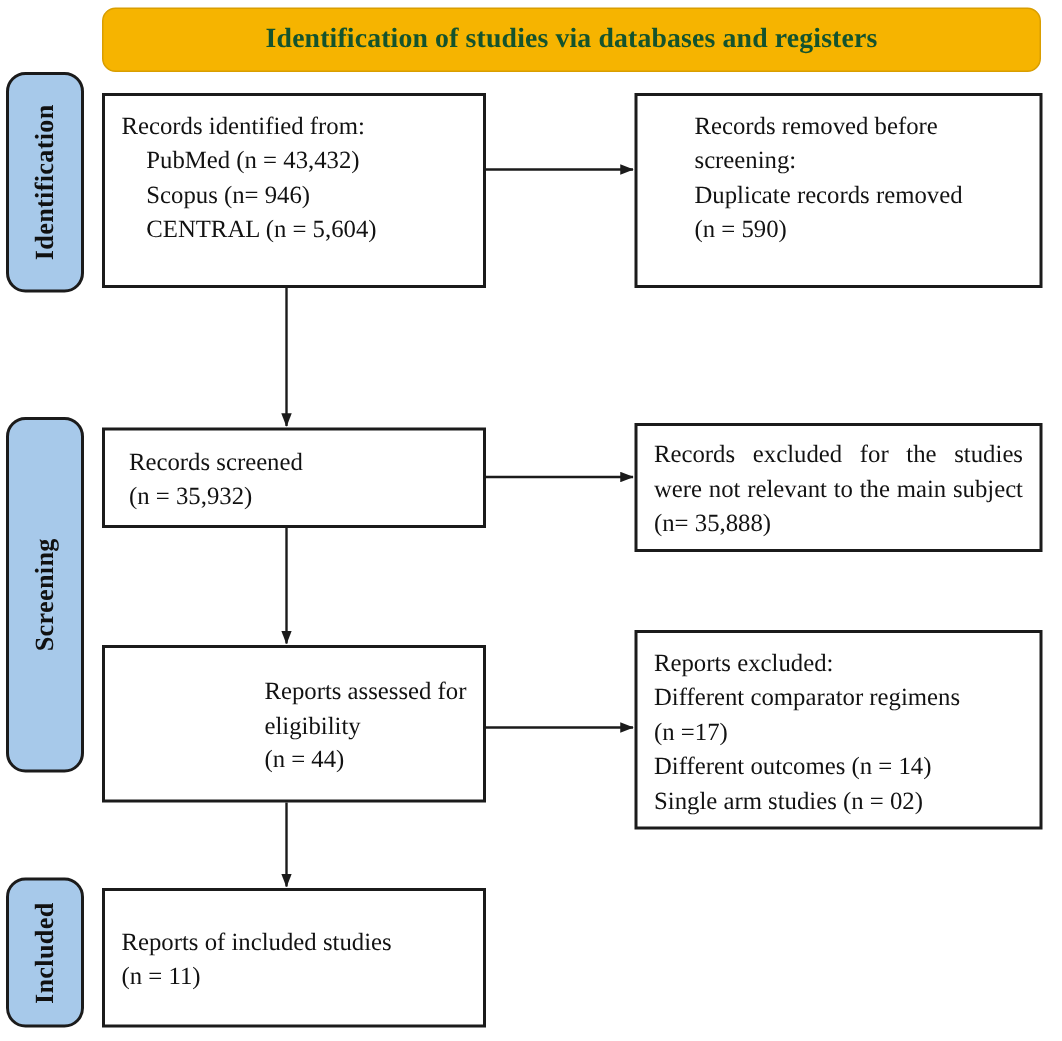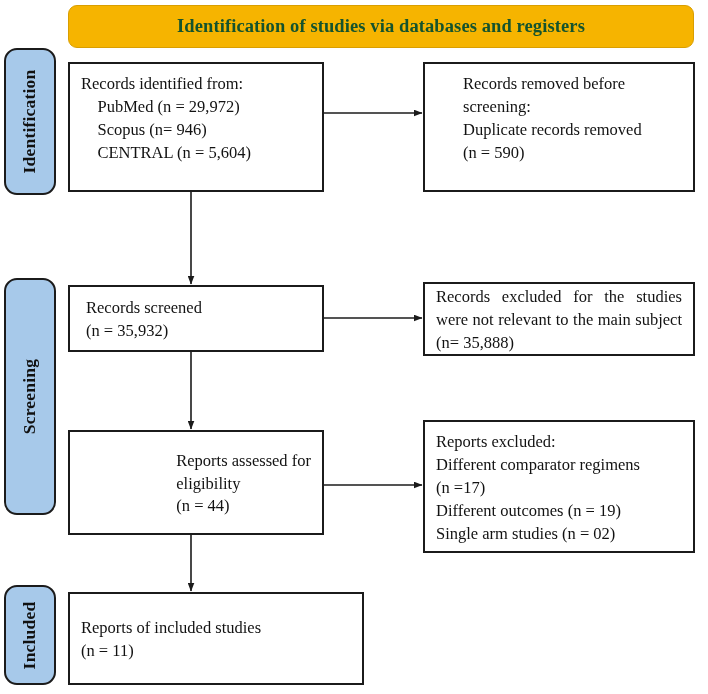--- a/index.html
+++ b/index.html
@@ -89,25 +89,25 @@
   .box-text.justified {
     text-align: justify;
     text-align-last: left;
     white-space: normal;
   }
 
   
   #box-identified      { left: 68px;  top: 62px;  width: 256px; height: 130px; }
   #box-screened        { left: 68px;  top: 285px; width: 256px; height: 67px; padding-left: 16px;  }
   #box-eligibility     { left: 68px;  top: 430px; width: 256px; height: 105px; justify-content: flex-end; }
-  #box-included        { left: 68px;  top: 592px; width: 296px; height: 93px;  }
+  #box-included        { left: 68px;  top: 592px; width: 256px; height: 93px;  }
 
   
   #box-removed         { left: 423px; top: 62px;  width: 272px; height: 130px; padding-left: 38px; }
-  #box-excluded-screen { left: 423px; top: 282px; width: 272px; height: 74px; justify-content: flex-end;  }
+  #box-excluded-screen { left: 423px; top: 282px; width: 272px; height: 86px; justify-content: flex-end;  }
   #box-excluded-elig   { left: 423px; top: 420px; width: 272px; height: 133px; }
 
   
   .vcenter { display: flex; align-items: center; }
 
   
   #connectors {
     position: absolute;
     left: 0;
     top: 0;
@@ -130,21 +130,21 @@
   </div>
   <div class="stage-bar" id="stage-screening">
     <span class="stage-label">Screening</span>
   </div>
   <div class="stage-bar" id="stage-included">
     <span class="stage-label">Included</span>
   </div>
 
   <div class="flow-box" id="box-identified">
     <div class="box-text">Records identified from:
-    PubMed (n = 29,972)
+    PubMed (n = 43,432)
     Scopus (n= 946)
     CENTRAL (n = 5,604)</div>
   </div>
 
   <div class="flow-box vcenter" id="box-screened">
     <div class="box-text">Records screened
 (n = 35,932)</div>
   </div>
 
   <div class="flow-box vcenter" id="box-eligibility">
@@ -166,21 +166,21 @@
   </div>
 
   <div class="flow-box vcenter" id="box-excluded-screen">
     <div class="box-text justified">Records excluded for the studies were not relevant to the main subject (n= 35,888)</div>
   </div>
 
   <div class="flow-box" id="box-excluded-elig">
     <div class="box-text">Reports excluded:
 Different comparator regimens
 (n =17)
-Different outcomes (n = 19)
+Different outcomes (n = 14)
 Single arm studies (n = 02)</div>
   </div>
 
   <svg id="connectors" viewBox="0 0 708 694" xmlns="http://www.w3.org/2000/svg">
     <defs>
       <marker id="arrowhead" markerWidth="9" markerHeight="7" refX="8.5" refY="3.5" orient="auto" markerUnits="userSpaceOnUse">
         <polygon points="0 0, 9 3.5, 0 7" fill="#1b1b1b"></polygon>
       </marker>
     </defs>
 

